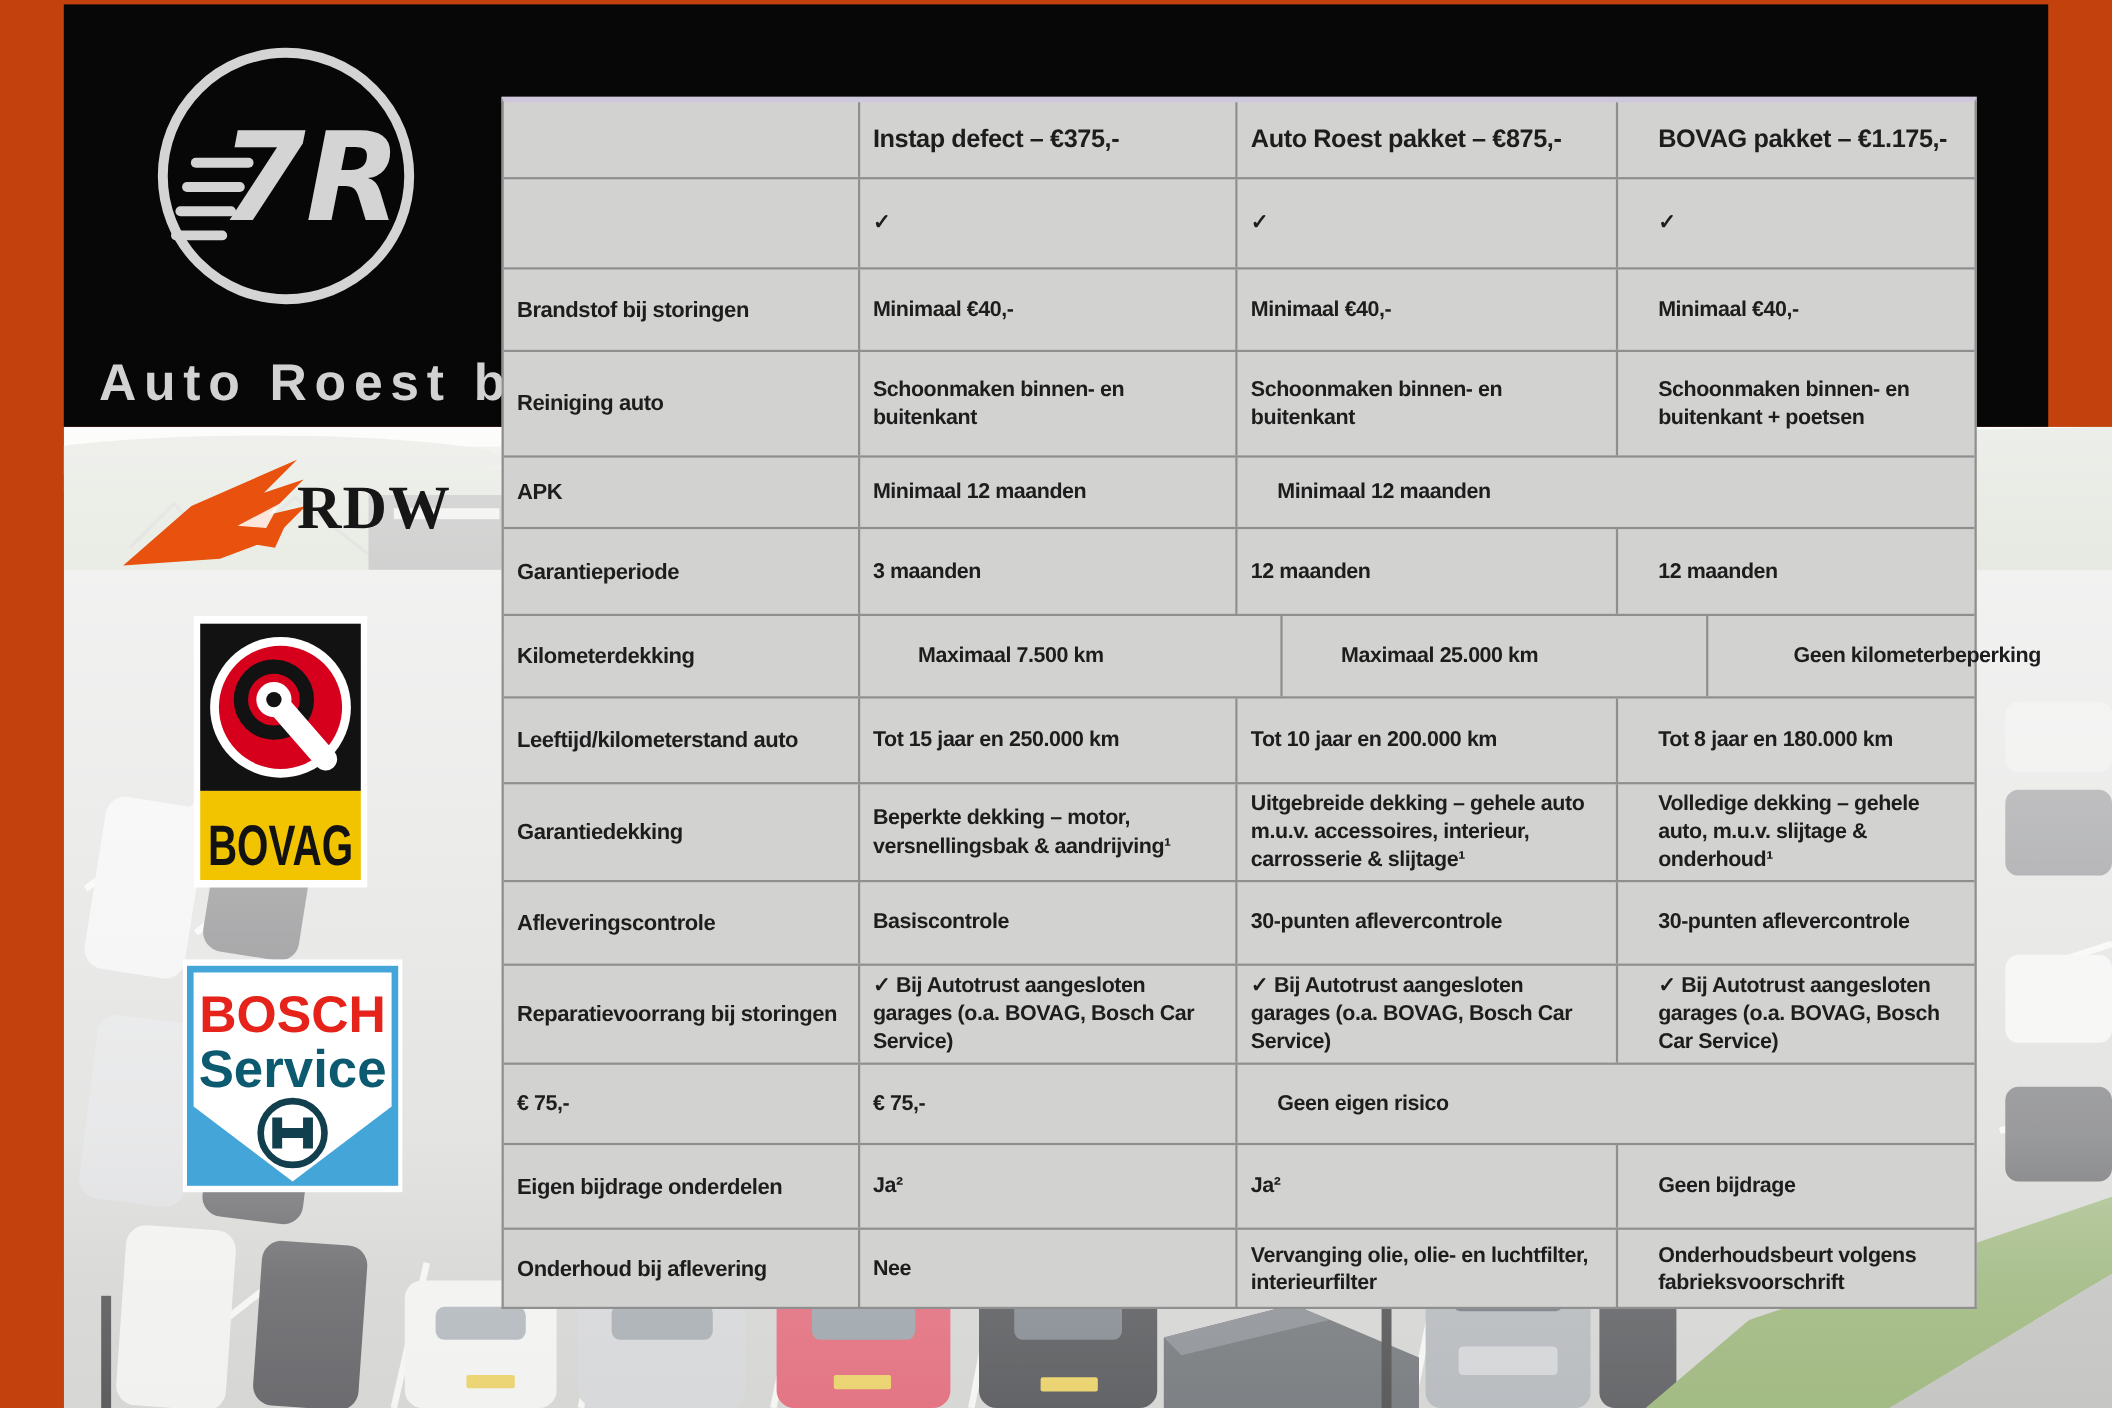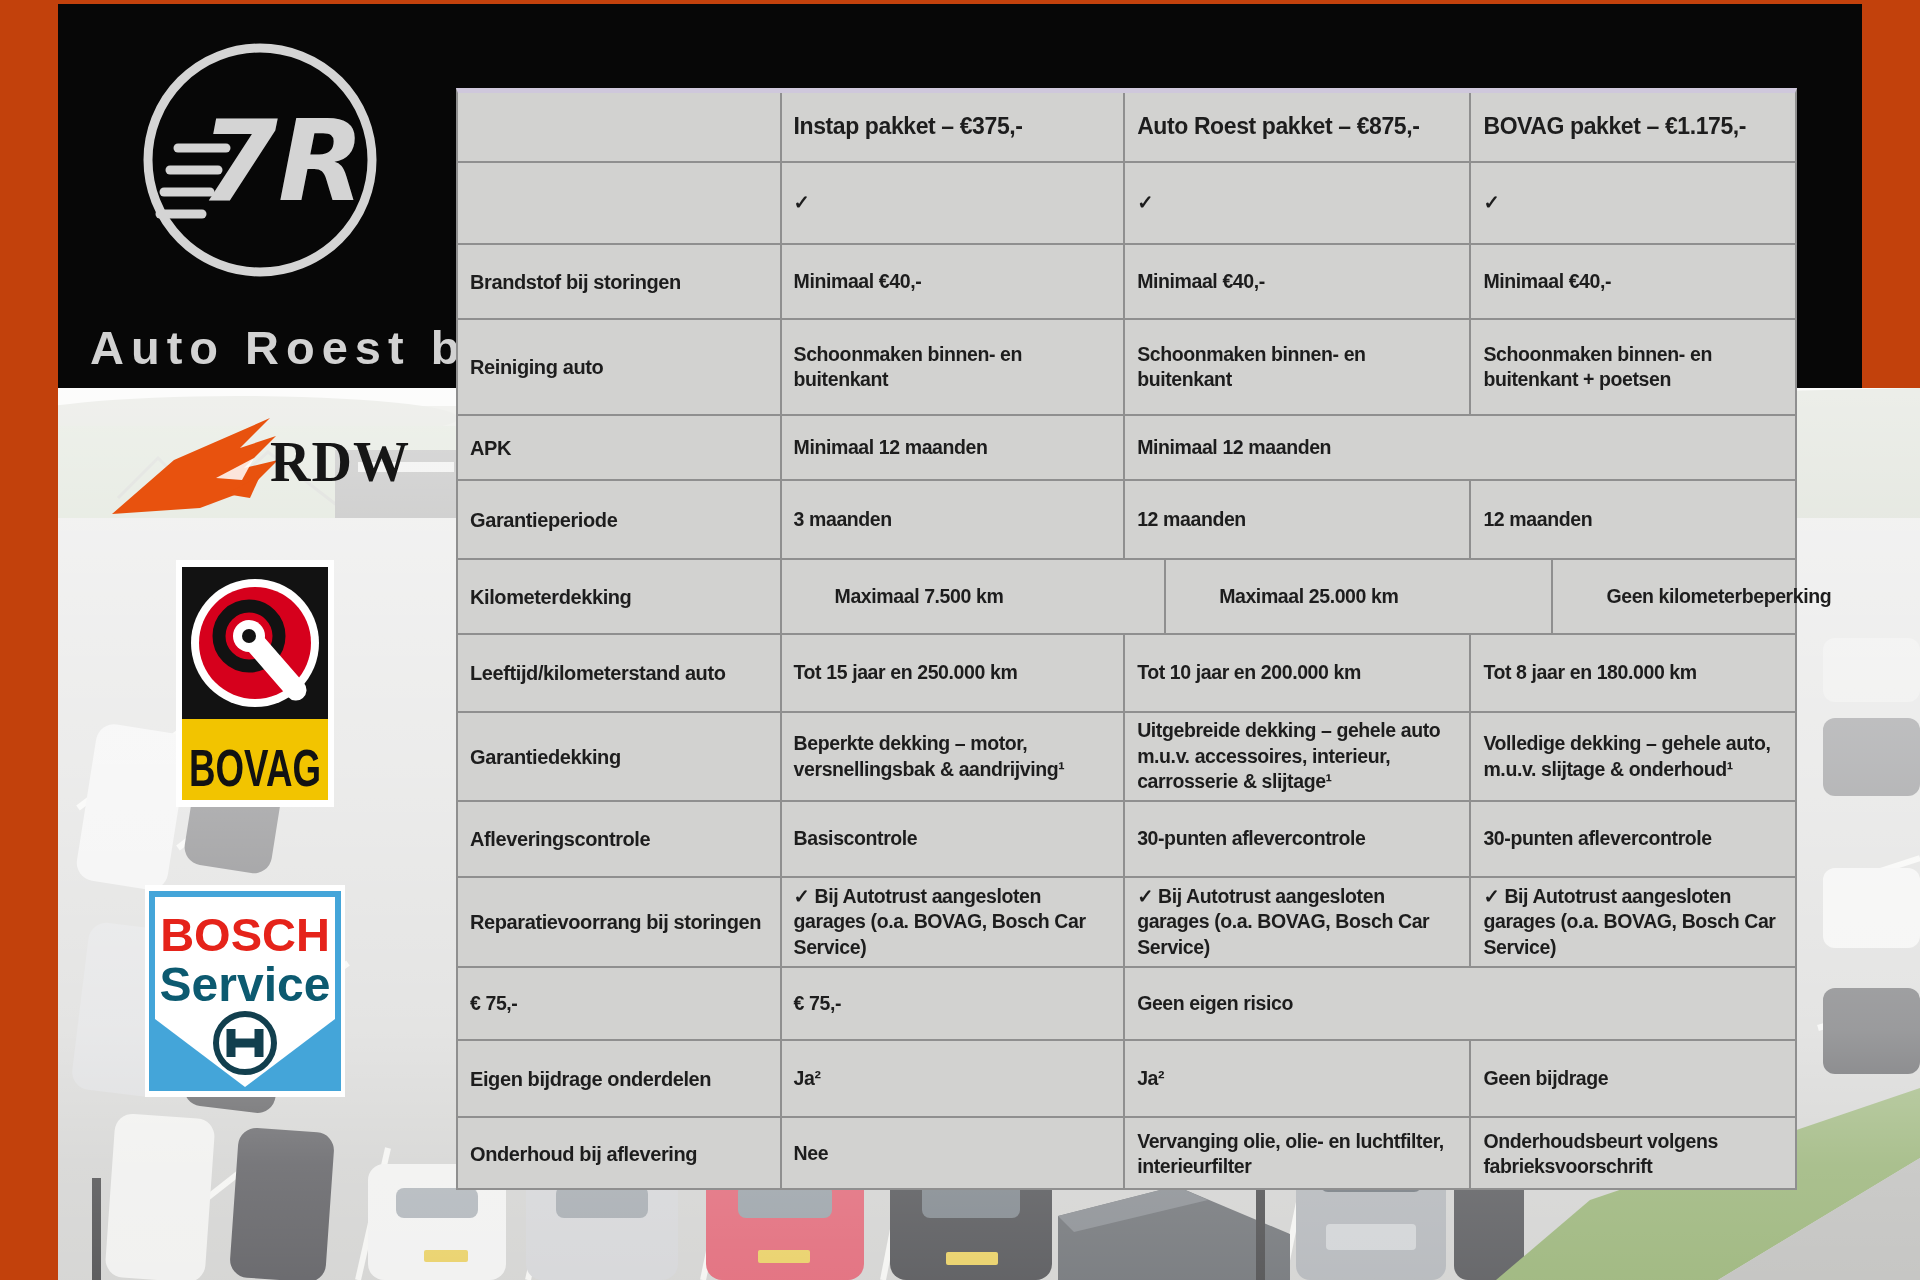--- a/index.html
+++ b/index.html
@@ -18,33 +18,33 @@
   .ar-name{position:absolute;left:0;top:300px;width:340px;text-align:center;
            color:#d2d2d2;font-size:47px;font-weight:bold;letter-spacing:7px;white-space:nowrap;}
 
   
   .rdw{position:absolute;left:108px;top:412px;width:300px;height:110px;}
   .rdw-text{position:absolute;left:162px;top:18px;color:#161616;
             font-family:"Liberation Serif",serif;font-size:56px;font-weight:600;letter-spacing:1px;}
 
   
   .bovag{position:absolute;left:176px;top:560px;width:158px;height:247px;}
-  .bosch{position:absolute;left:145px;top:872px;width:200px;height:212px;margin-top:13px;}
+  .bosch{position:absolute;left:166px;top:872px;width:200px;height:212px;}
 
   
   .ptable{position:absolute;left:456px;top:88px;width:1341px;height:1102px;
           background:#d2d2d0;border:2px solid #8f8f8f;border-top:5px solid #cfc8dc;
           box-sizing:border-box;}
   .prow{display:grid;grid-template-columns:24.2% 25.7% 25.9% 24.2%;
         border-bottom:2px solid #8f8f8f;box-sizing:border-box;}
   .prow:last-child{border-bottom:none;}
   .pcell{display:flex;align-items:center;padding:6px 10px 6px 12px;
          border-right:2px solid #8f8f8f;box-sizing:border-box;overflow:hidden;
          color:#1d1d1d;font-weight:bold;line-height:1.3;letter-spacing:-0.4px;}
-  .pcell:last-child{border-right:none;}
+  .pcell:last-child{border-right:none;margin-left:24px;}
   .phead .pcell{font-size:23px;}
   .plabel{font-size:20px;}
   .pvalue{font-size:19.5px;}
 </style>
 </head>
 <body>
 
 <div class="canvas">
 
   <div class="photo">
@@ -202,21 +202,21 @@
       </g>
     </svg>
   </div>
 
   <div class="ptable" id="pricing-table">
       <div class="prow phead" style="height: 70px;">
         <div class="pcell plabel">
           <span></span>
         </div>
         <div class="pcell pvalue">
-          <span>Instap pakket – €375,-</span>
+          <span>Instap defect – €375,-</span>
         </div>
         <div class="pcell pvalue">
           <span>Auto Roest pakket – €875,-</span>
         </div>
         <div class="pcell pvalue">
           <span>BOVAG pakket – €1.175,-</span>
         </div>
       </div>
       <div class="prow" style="height: 82px;">
         <div class="pcell plabel">

